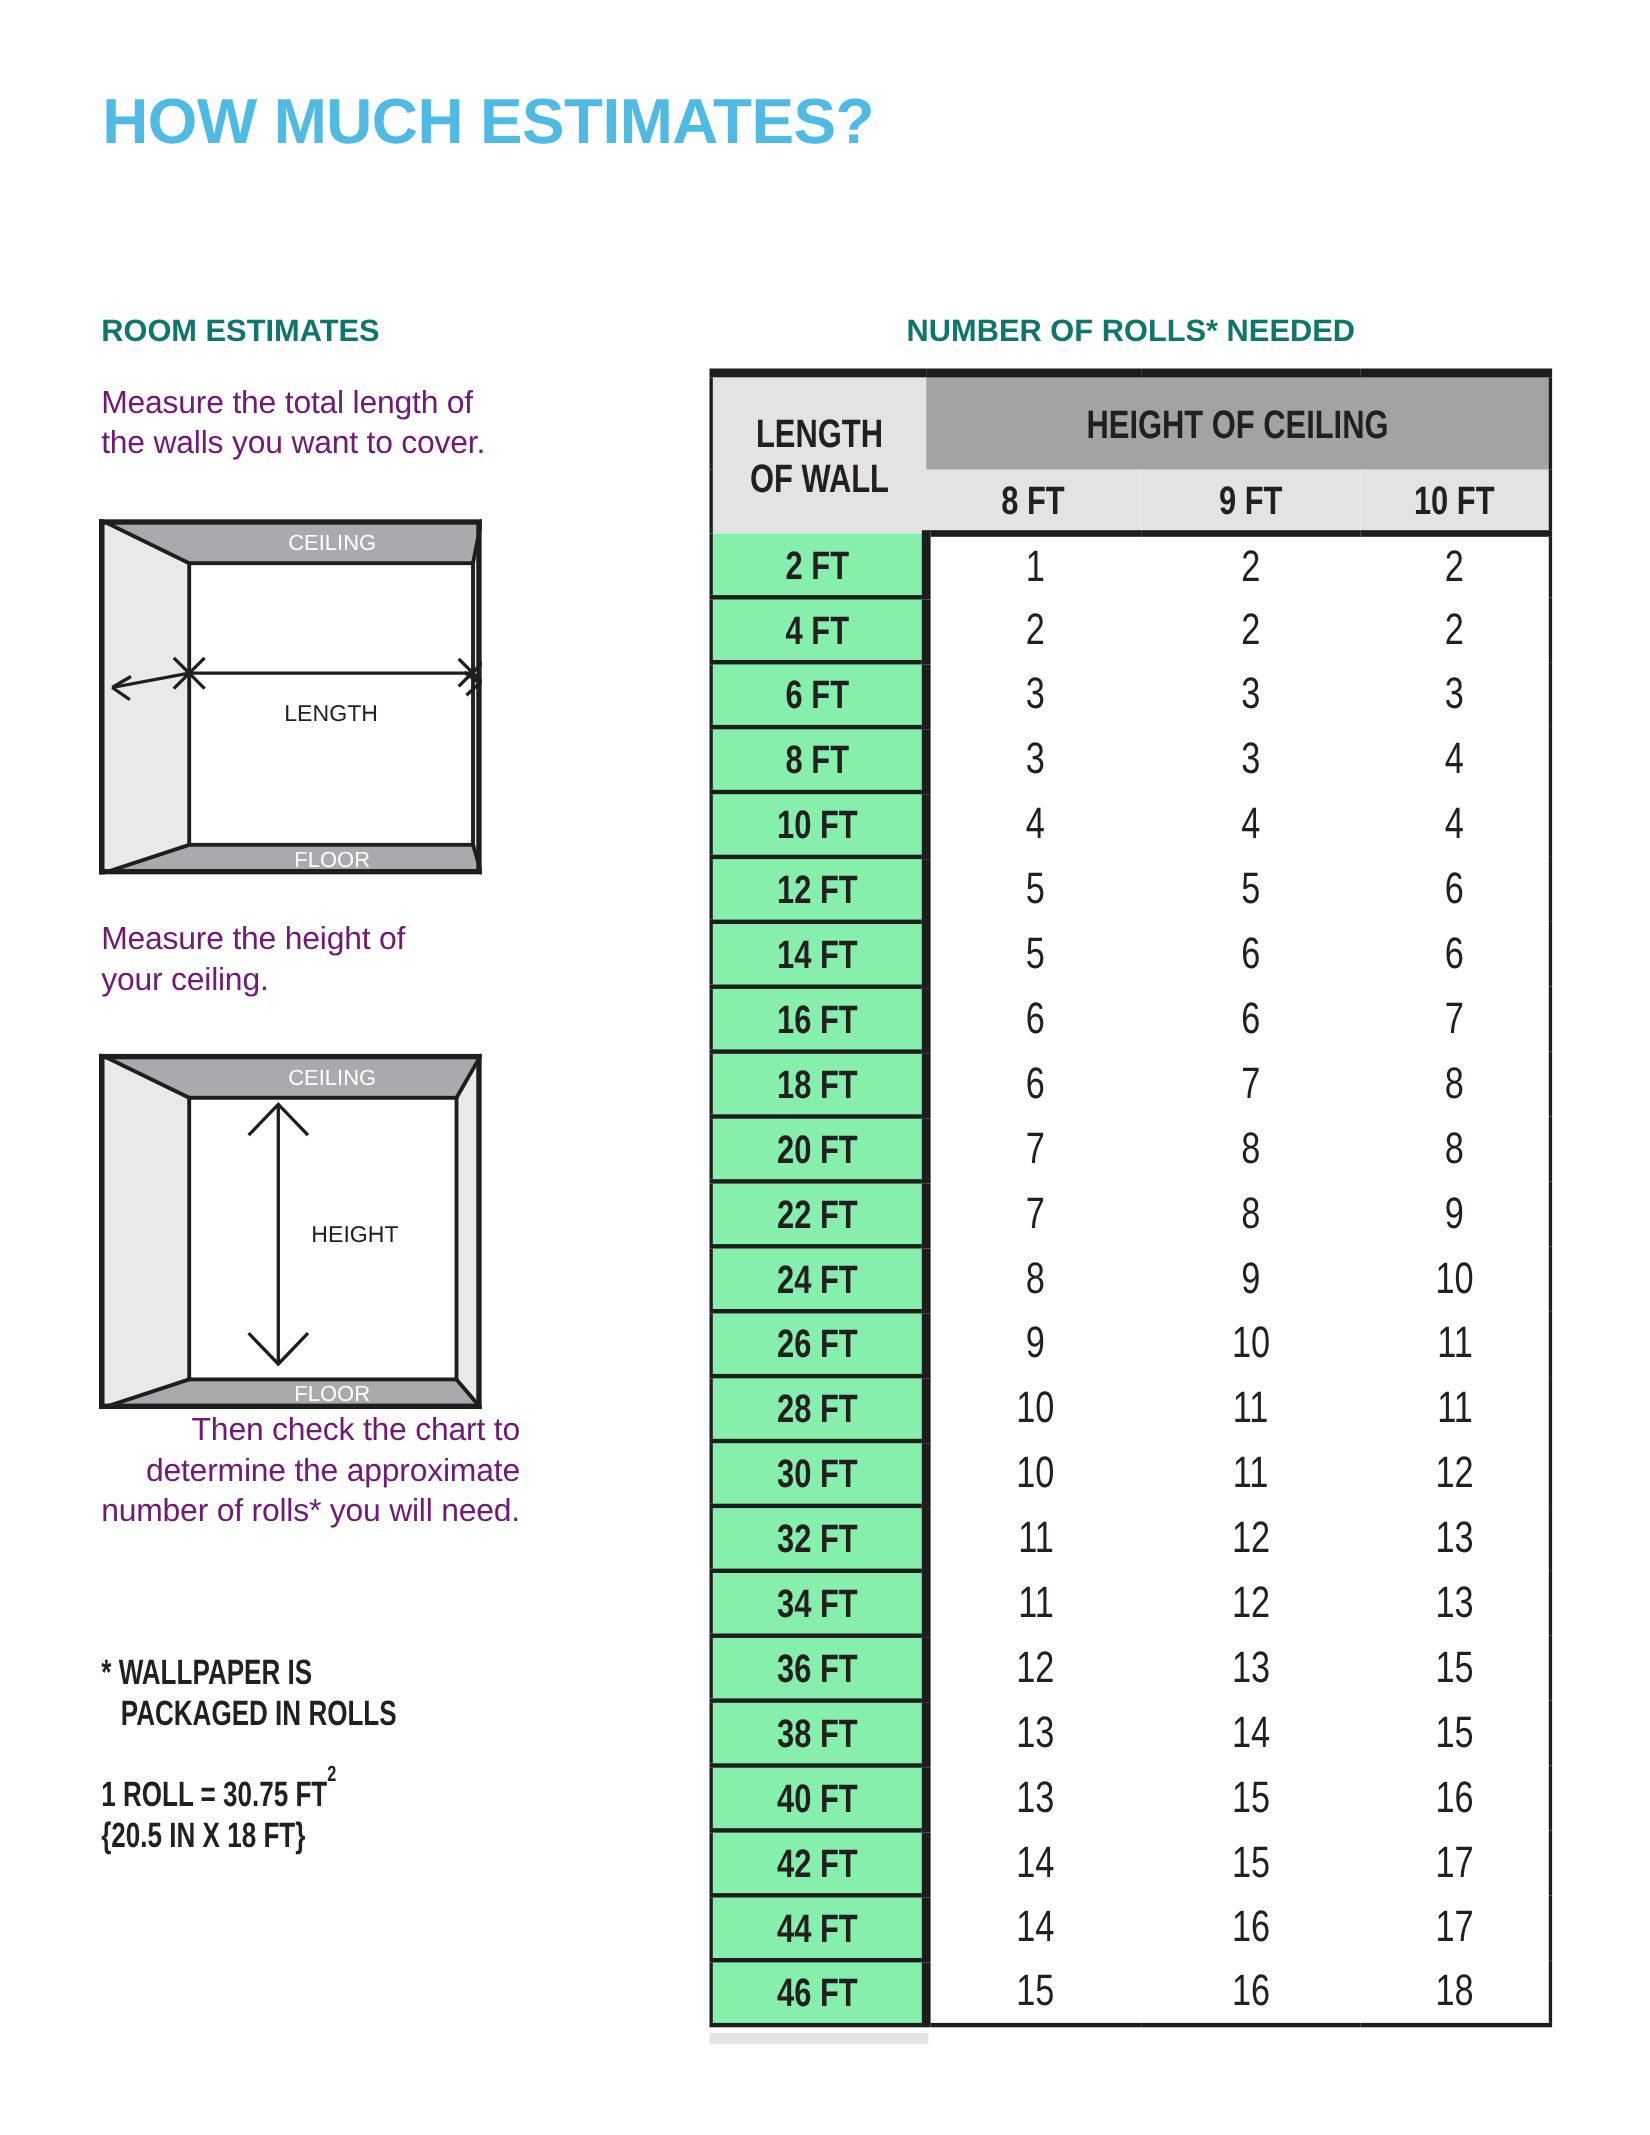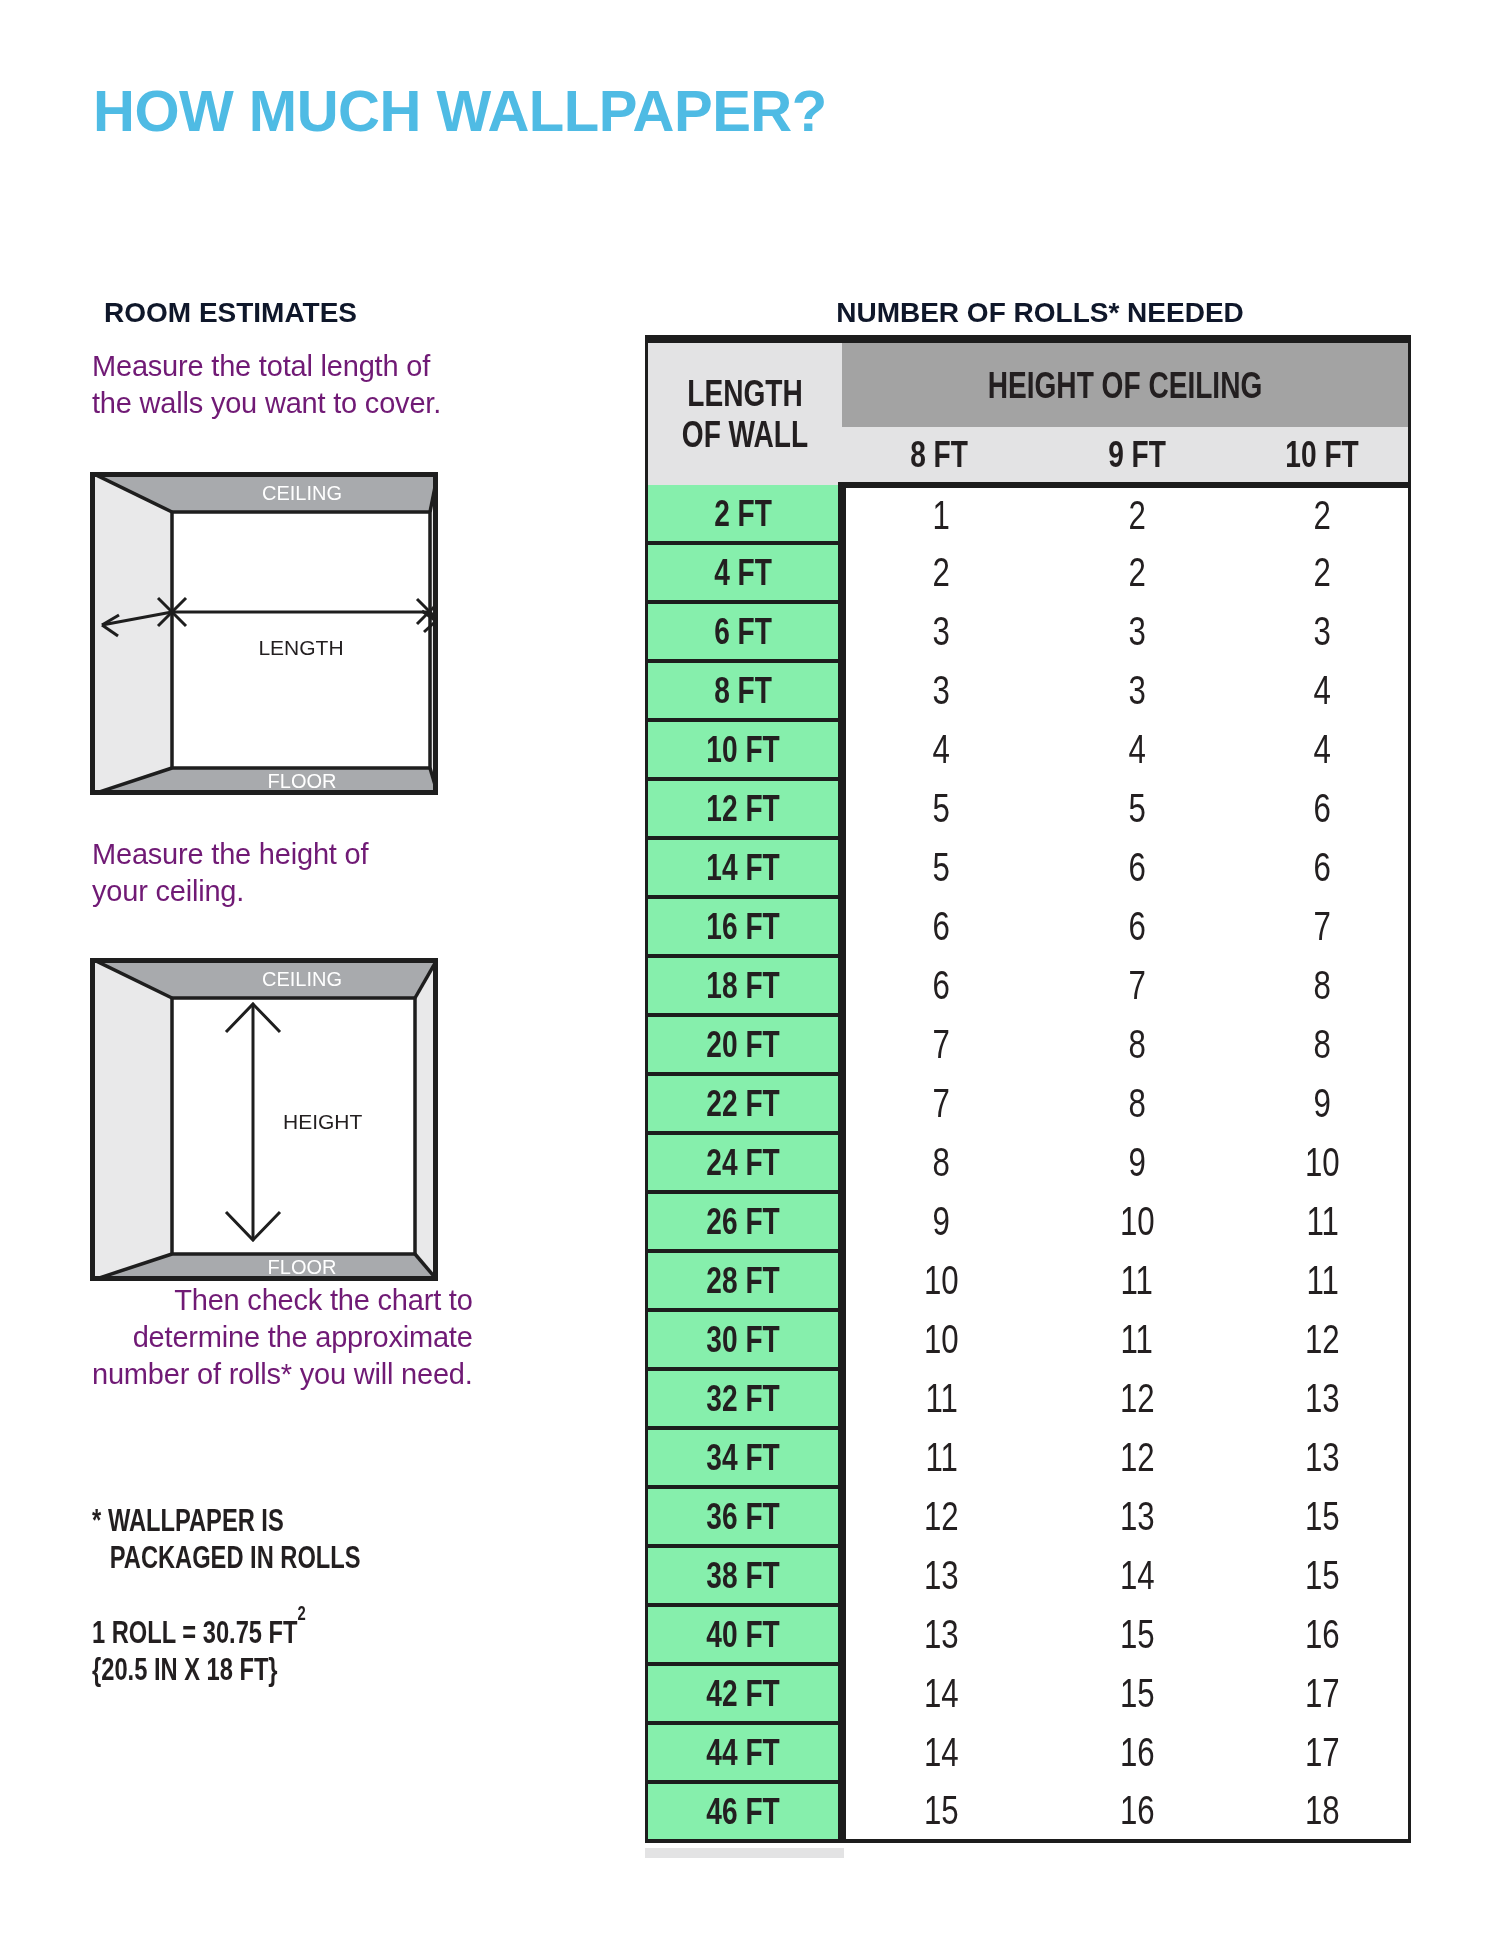--- a/index.html
+++ b/index.html
@@ -5,21 +5,21 @@
   html,body{margin:0;padding:0;background:#fff;}
   .page{
     position:relative;width:1500px;height:1941px;background:#ffffff;
     font-family:"Liberation Sans","DejaVu Sans",sans-serif;color:#231F20;overflow:hidden;
   }
   .title{
     position:absolute;left:93px;top:82px;margin:0;
     font-size:58px;font-weight:bold;line-height:58px;color:#4FBBE4;letter-spacing:-0.5px;
   }
   .section-heading{
-    position:absolute;margin:12px;font-size:28px;font-weight:bold;line-height:32px;color:#0f172a;
+    position:absolute;margin:0;font-size:28px;font-weight:bold;line-height:32px;color:#0f766e;
   }
   .sh-left{left:92px;top:285px;}
   .sh-right{left:645px;top:285px;width:766px;text-align:center;}
   .para{
     position:absolute;font-size:29px;line-height:37px;letter-spacing:-0.2px;
     white-space:pre-line;color:#701a75;
   }
   .p1{left:92px;top:348px;}
   .p2{left:92px;top:836px;}
   .p3{left:92px;top:1282px;text-align:right;}
@@ -55,21 +55,21 @@
   .cx{display:inline-block;transform:scaleX(0.78);transform-origin:50% 50%;white-space:pre-line;}
   .hdr{font-size:36px;font-weight:bold;line-height:41px;}
   .num{font-size:40px;font-weight:normal;}
   .strip{position:absolute;left:645px;top:1848px;width:199px;height:10px;background:#E3E3E4;}
 </style>
 </head>
 <body>
 
 <div class="page">
 
-  <h1 class="title">HOW MUCH WALLPAPER?</h1>
+  <h1 class="title">HOW MUCH ESTIMATES?</h1>
 
   <h2 class="section-heading sh-left">ROOM ESTIMATES</h2>
 
   <h2 class="section-heading sh-right">NUMBER OF ROLLS* NEEDED</h2>
 
   <div class="para p1">Measure the total length of
 the walls you want to cover.</div>
 
   <svg class="diagram d1" viewBox="0 0 348 323">
     <rect x="0" y="0" width="348" height="323" fill="#ffffff"></rect>

